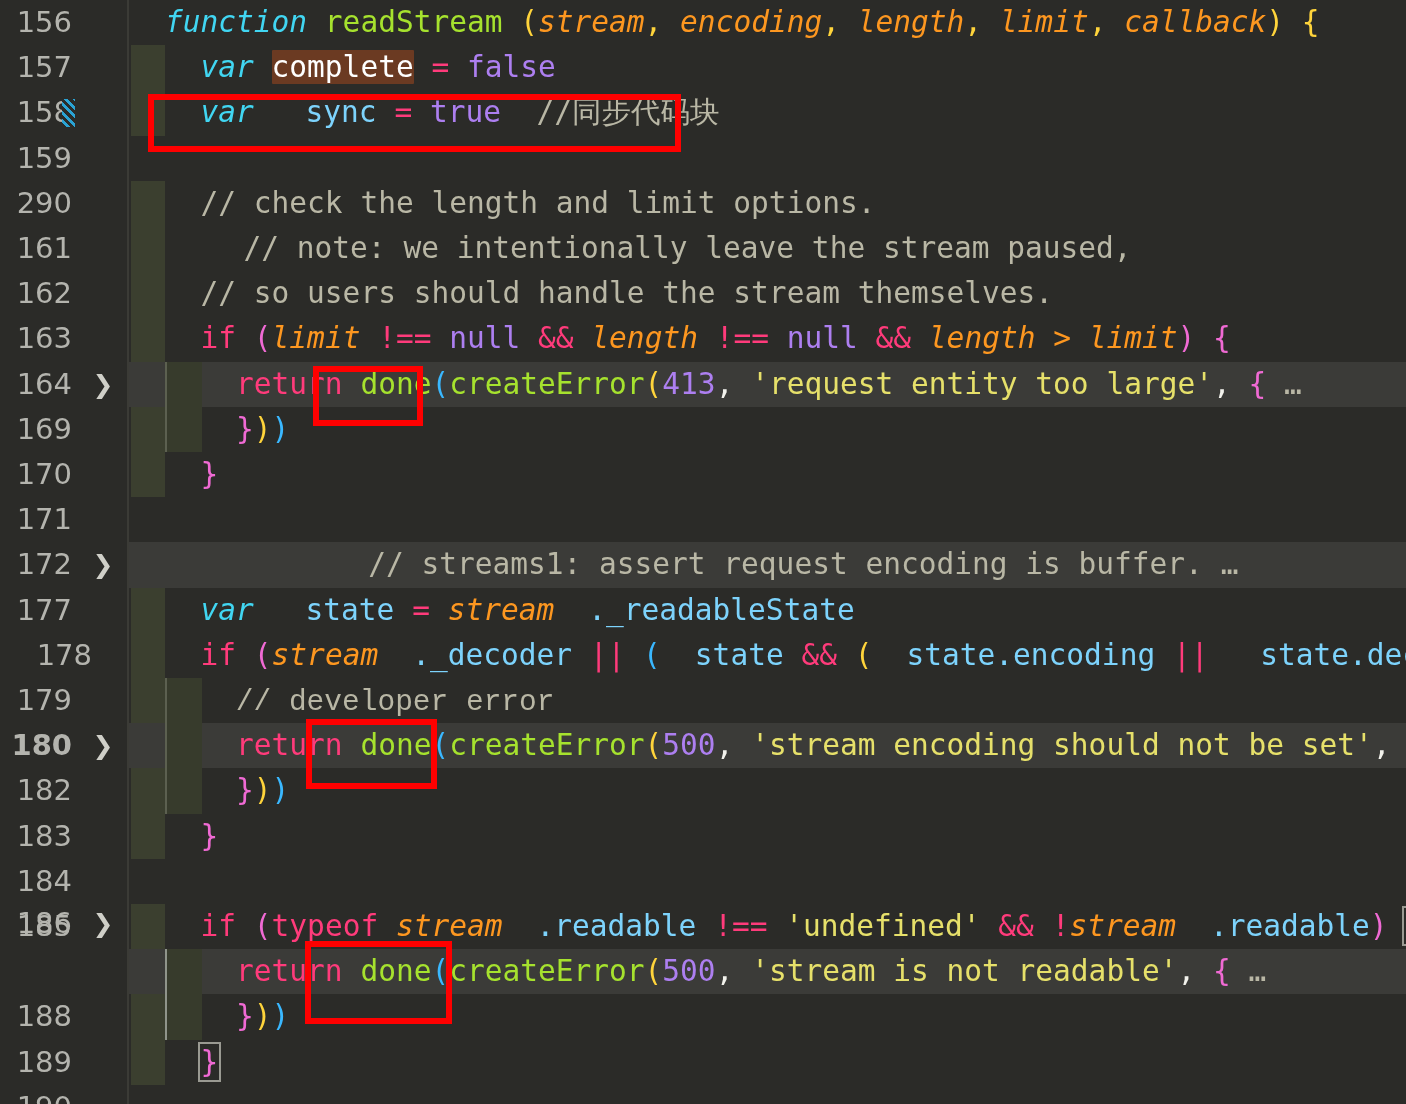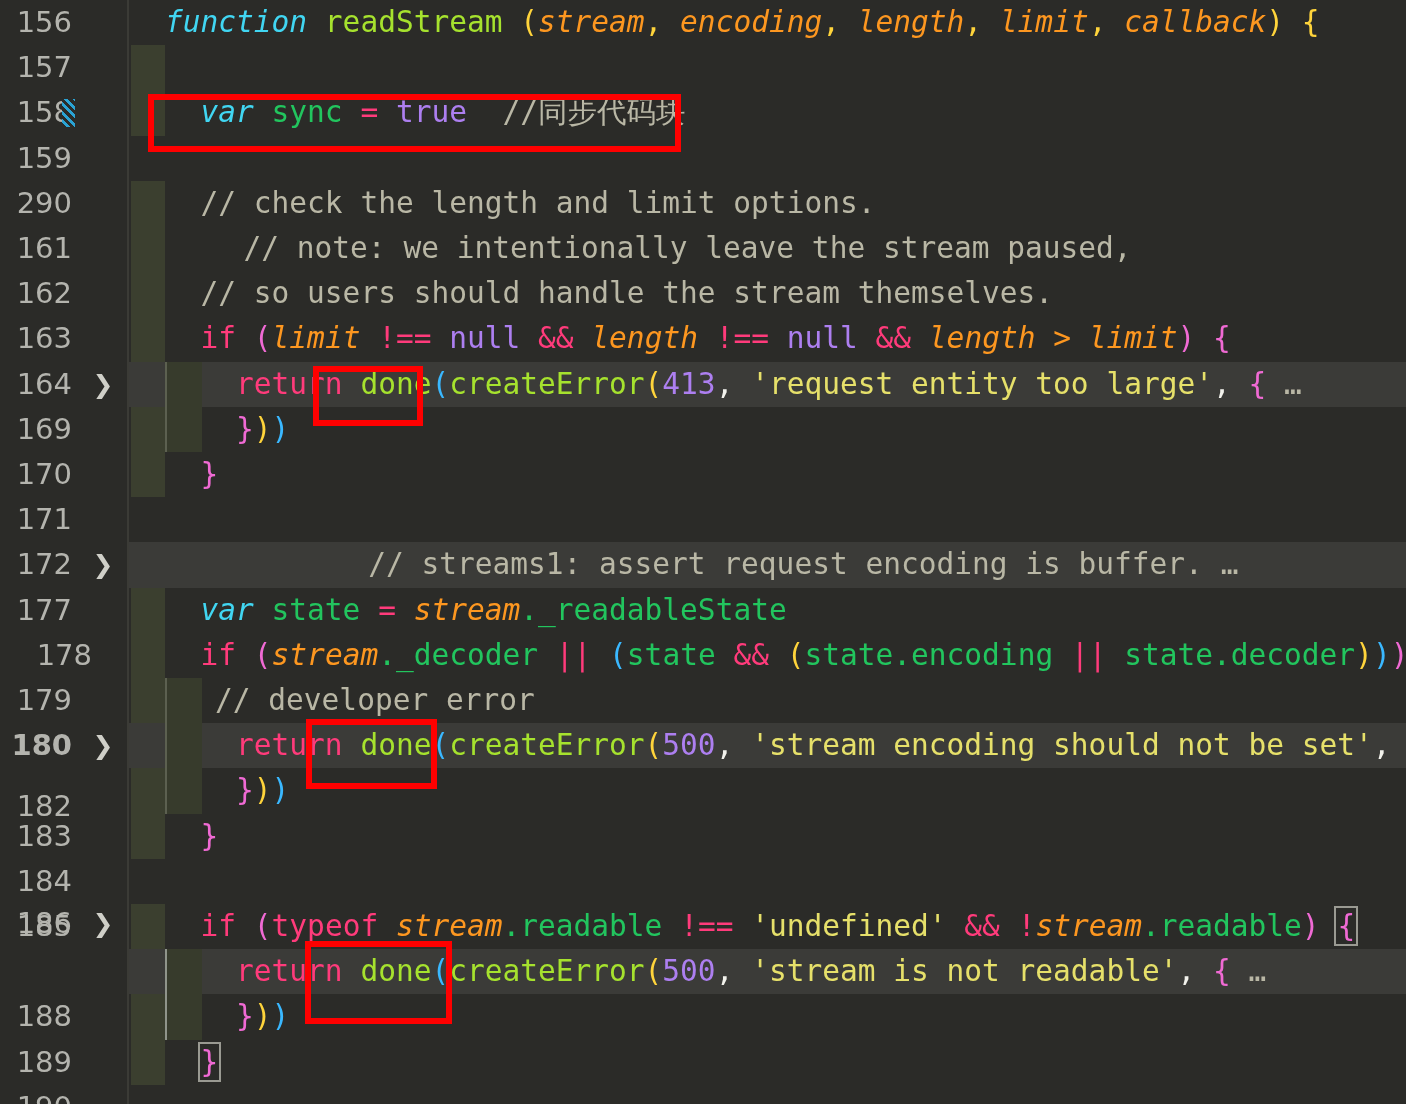--- a/index.html
+++ b/index.html
@@ -64,21 +64,21 @@
   .fn{color:#a6e22e;}
   .param{color:#fd9720;font-style:italic;}
   .str{color:#e6e06a;}
   .num{color:#ad7ff0;}
   .cmt{color:#b9b7a5;}
   .op{color:#ff3b7b;}
   .plain{color:#f2f2ec;}
   .p1{color:#ffd43b;}
   .p2{color:#f06ad4;}
   .p3{color:#3ab8ff;}
-  .white{color:#22c55e;}
+  .white{color:#7dd3fc;margin-left:34px;}
   .ell{color:#b9b7a5;}
   .hl-word{background:#6b3a22;color:#ffffff;border-radius:1px;}
   .bracket-box{outline:2px solid #9a9a92;outline-offset:1px;}
   
   .redbox{position:absolute;z-index:9;border:6px solid #ff0000;box-sizing:border-box;pointer-events:none;}
 </style>
 </head>
 <body>
 
 <div id="editor">
@@ -132,21 +132,21 @@
       <div class="ln-row" style="top: 632.8px; margin-left: 20px;">
         <span class="ln-num">178</span>
       </div>
       <div class="ln-row" style="top: 678px;">
         <span class="ln-num">179</span>
       </div>
       <div class="ln-row" style="top: 723.2px; font-weight: bold;">
         <span class="ln-num">180</span>
         <span class="ln-fold">❯</span>
       </div>
-      <div class="ln-row" style="top: 768.4px; margin-top: 16px;">
+      <div class="ln-row" style="top: 768.4px;">
         <span class="ln-num">182</span>
       </div>
       <div class="ln-row" style="top: 813.6px;">
         <span class="ln-num">183</span>
       </div>
       <div class="ln-row" style="top: 858.8px;">
         <span class="ln-num">184</span>
       </div>
       <div class="ln-row" style="top: 904px;">
         <span class="ln-num">185</span>
@@ -169,36 +169,37 @@
 
   <div class="code" id="code">
       <div class="scope" style="left: 2px; width: 33.725px; top: 45.2px; height: 90.4px;"></div>
       <div class="scope" style="left: 2px; width: 33.725px; top: 180.8px; height: 316.4px;"></div>
       <div class="scope" style="left: 2px; width: 33.725px; top: 542.4px; height: 316.4px;"></div>
       <div class="scope" style="left: 2px; width: 33.725px; top: 904px; height: 180.8px;"></div>
       <div class="scope2" style="left: 35.725px; width: 37.275px; top: 361.6px; height: 90.4px;"></div>
       <div class="scope2" style="left: 35.725px; width: 37.275px; top: 678px; height: 135.6px;"></div>
       <div class="scope2" style="left: 35.725px; width: 37.275px; top: 949.2px; height: 90.4px;"></div>
       <div class="line" style="top: 0px;"><span class="txt" style="padding-left: 36px;"><span class="kw-i">function </span><span class="fn">readStream </span><span class="p1">(</span><span class="param">stream</span><span class="p1">, </span><span class="param">encoding</span><span class="p1">, </span><span class="param">length</span><span class="p1">, </span><span class="param">limit</span><span class="p1">, </span><span class="param">callback</span><span class="p1">)</span><span class="plain"> </span><span class="p1">{</span></span></div>
+      <div class="line" style="top: 45.2px;"><span class="txt" style="padding-left: 36px;"><span class="plain">  </span><span class="kw-i">var </span><span class="hl-word">complete</span><span class="plain"> </span><span class="op">=</span><span class="plain"> </span><span class="num">false</span></span></div>
       <div class="line" style="top: 90.4px;"><span class="txt" style="padding-left: 36px;"><span class="plain">  </span><span class="kw-i">var </span><span class="white">sync</span><span class="plain"> </span><span class="op">=</span><span class="plain"> </span><span class="num">true</span><span class="plain">  </span><span class="cmt">//同步代码块</span></span></div>
       <div class="line" style="top: 135.6px;"><span class="txt" style="padding-left: 36px;"></span></div>
       <div class="line" style="top: 180.8px;"><span class="txt" style="padding-left: 36px;"><span class="plain">  </span><span class="cmt">// check the length and limit options.</span></span></div>
       <div class="line" style="top: 226px; margin-left: 43px;"><span class="txt" style="padding-left: 36px;"><span class="plain">  </span><span class="cmt">// note: we intentionally leave the stream paused,</span></span></div>
       <div class="line" style="top: 271.2px;"><span class="txt" style="padding-left: 36px;"><span class="plain">  </span><span class="cmt">// so users should handle the stream themselves.</span></span></div>
       <div class="line" style="top: 316.4px;"><span class="txt" style="padding-left: 36px;"><span class="plain">  </span><span class="kw">if</span><span class="plain"> </span><span class="p2">(</span><span class="param">limit</span><span class="plain"> </span><span class="op">!==</span><span class="plain"> </span><span class="num">null</span><span class="plain"> </span><span class="op">&amp;&amp;</span><span class="plain"> </span><span class="param">length</span><span class="plain"> </span><span class="op">!==</span><span class="plain"> </span><span class="num">null</span><span class="plain"> </span><span class="op">&amp;&amp;</span><span class="plain"> </span><span class="param">length</span><span class="plain"> </span><span class="param">&gt;</span><span class="plain"> </span><span class="param">limit</span><span class="p2">)</span><span class="plain"> </span><span class="p2">{</span></span></div>
       <div class="foldbg" style="top: 361.6px;"></div>
       <div class="line" style="top: 361.6px;"><span class="txt" style="padding-left: 36px;"><span class="plain">    </span><span class="kw">return</span><span class="plain"> </span><span class="fn">done</span><span class="p3">(</span><span class="fn">createError</span><span class="p1">(</span><span class="num">413</span><span class="plain">, </span><span class="str">'request entity too large'</span><span class="plain">, </span><span class="p2">{</span><span class="ell"> …</span></span></div>
       <div class="line" style="top: 406.8px;"><span class="txt" style="padding-left: 36px;"><span class="plain">    </span><span class="p2">}</span><span class="p1">)</span><span class="p3">)</span></span></div>
       <div class="line" style="top: 452px;"><span class="txt" style="padding-left: 36px;"><span class="plain">  </span><span class="p2">}</span></span></div>
       <div class="line" style="top: 497.2px;"><span class="txt" style="padding-left: 36px;"></span></div>
       <div class="foldbg" style="top: 542.4px;"></div>
       <div class="line" style="top: 542.4px; text-align: center;"><span class="txt" style="padding-left: 36px;"><span class="plain">  </span><span class="cmt">// streams1: assert request encoding is buffer. …</span></span></div>
       <div class="line" style="top: 587.6px;"><span class="txt" style="padding-left: 36px;"><span class="plain">  </span><span class="kw-i">var </span><span class="white">state</span><span class="plain"> </span><span class="op">=</span><span class="plain"> </span><span class="param">stream</span><span class="white">._readableState</span></span></div>
       <div class="line" style="top: 632.8px;"><span class="txt" style="padding-left: 36px;"><span class="plain">  </span><span class="kw">if</span><span class="plain"> </span><span class="p2">(</span><span class="param">stream</span><span class="white">._decoder</span><span class="plain"> </span><span class="op">||</span><span class="plain"> </span><span class="p3">(</span><span class="white">state</span><span class="plain"> </span><span class="op">&amp;&amp;</span><span class="plain"> </span><span class="p1">(</span><span class="white">state.encoding</span><span class="plain"> </span><span class="op">||</span><span class="plain"> </span><span class="white">state.decoder</span><span class="p1">)</span><span class="p3">)</span><span class="p2">)</span></span></div>
-      <div class="line" style="top: 678px;"><span class="txt" style="padding-left: 15px;"><span class="plain">    </span><span class="cmt">// developer error</span></span></div>
+      <div class="line" style="top: 678px;"><span class="txt" style="padding-left: 36px; font-family: Liberation Mono, monospace;"><span class="plain">    </span><span class="cmt">// developer error</span></span></div>
       <div class="foldbg" style="top: 723.2px;"></div>
       <div class="line" style="top: 723.2px;"><span class="txt" style="padding-left: 36px;"><span class="plain">    </span><span class="kw">return</span><span class="plain"> </span><span class="fn">done</span><span class="p3">(</span><span class="fn">createError</span><span class="p1">(</span><span class="num">500</span><span class="plain">, </span><span class="str">'stream encoding should not be set'</span><span class="plain">, </span></span></div>
       <div class="line" style="top: 768.4px;"><span class="txt" style="padding-left: 36px;"><span class="plain">    </span><span class="p2">}</span><span class="p1">)</span><span class="p3">)</span></span></div>
       <div class="line" style="top: 813.6px;"><span class="txt" style="padding-left: 36px;"><span class="plain">  </span><span class="p2">}</span></span></div>
       <div class="line" style="top: 858.8px;"><span class="txt" style="padding-left: 36px;"></span></div>
       <div class="line" style="top: 904px;"><span class="txt" style="padding-left: 36px;"><span class="plain">  </span><span class="kw">if</span><span class="plain"> </span><span class="p2">(</span><span class="kw">typeof</span><span class="plain"> </span><span class="param">stream</span><span class="white">.readable</span><span class="plain"> </span><span class="op">!==</span><span class="plain"> </span><span class="str">'undefined'</span><span class="plain"> </span><span class="op">&amp;&amp;</span><span class="plain"> </span><span class="op">!</span><span class="param">stream</span><span class="white">.readable</span><span class="p2">)</span><span class="plain"> </span><span class="p2 bracket-box">{</span></span></div>
       <div class="foldbg" style="top: 949.2px;"></div>
       <div class="line" style="top: 949.2px;"><span class="txt" style="padding-left: 36px;"><span class="plain">    </span><span class="kw">return</span><span class="plain"> </span><span class="fn">done</span><span class="p3">(</span><span class="fn">createError</span><span class="p1">(</span><span class="num">500</span><span class="plain">, </span><span class="str">'stream is not readable'</span><span class="plain">, </span><span class="p2">{</span><span class="ell"> …</span></span></div>
       <div class="line" style="top: 994.4px;"><span class="txt" style="padding-left: 36px;"><span class="plain">    </span><span class="p2">}</span><span class="p1">)</span><span class="p3">)</span></span></div>
       <div class="line" style="top: 1039.6px;"><span class="txt" style="padding-left: 36px;"><span class="plain">  </span><span class="p2 bracket-box">}</span></span></div>

